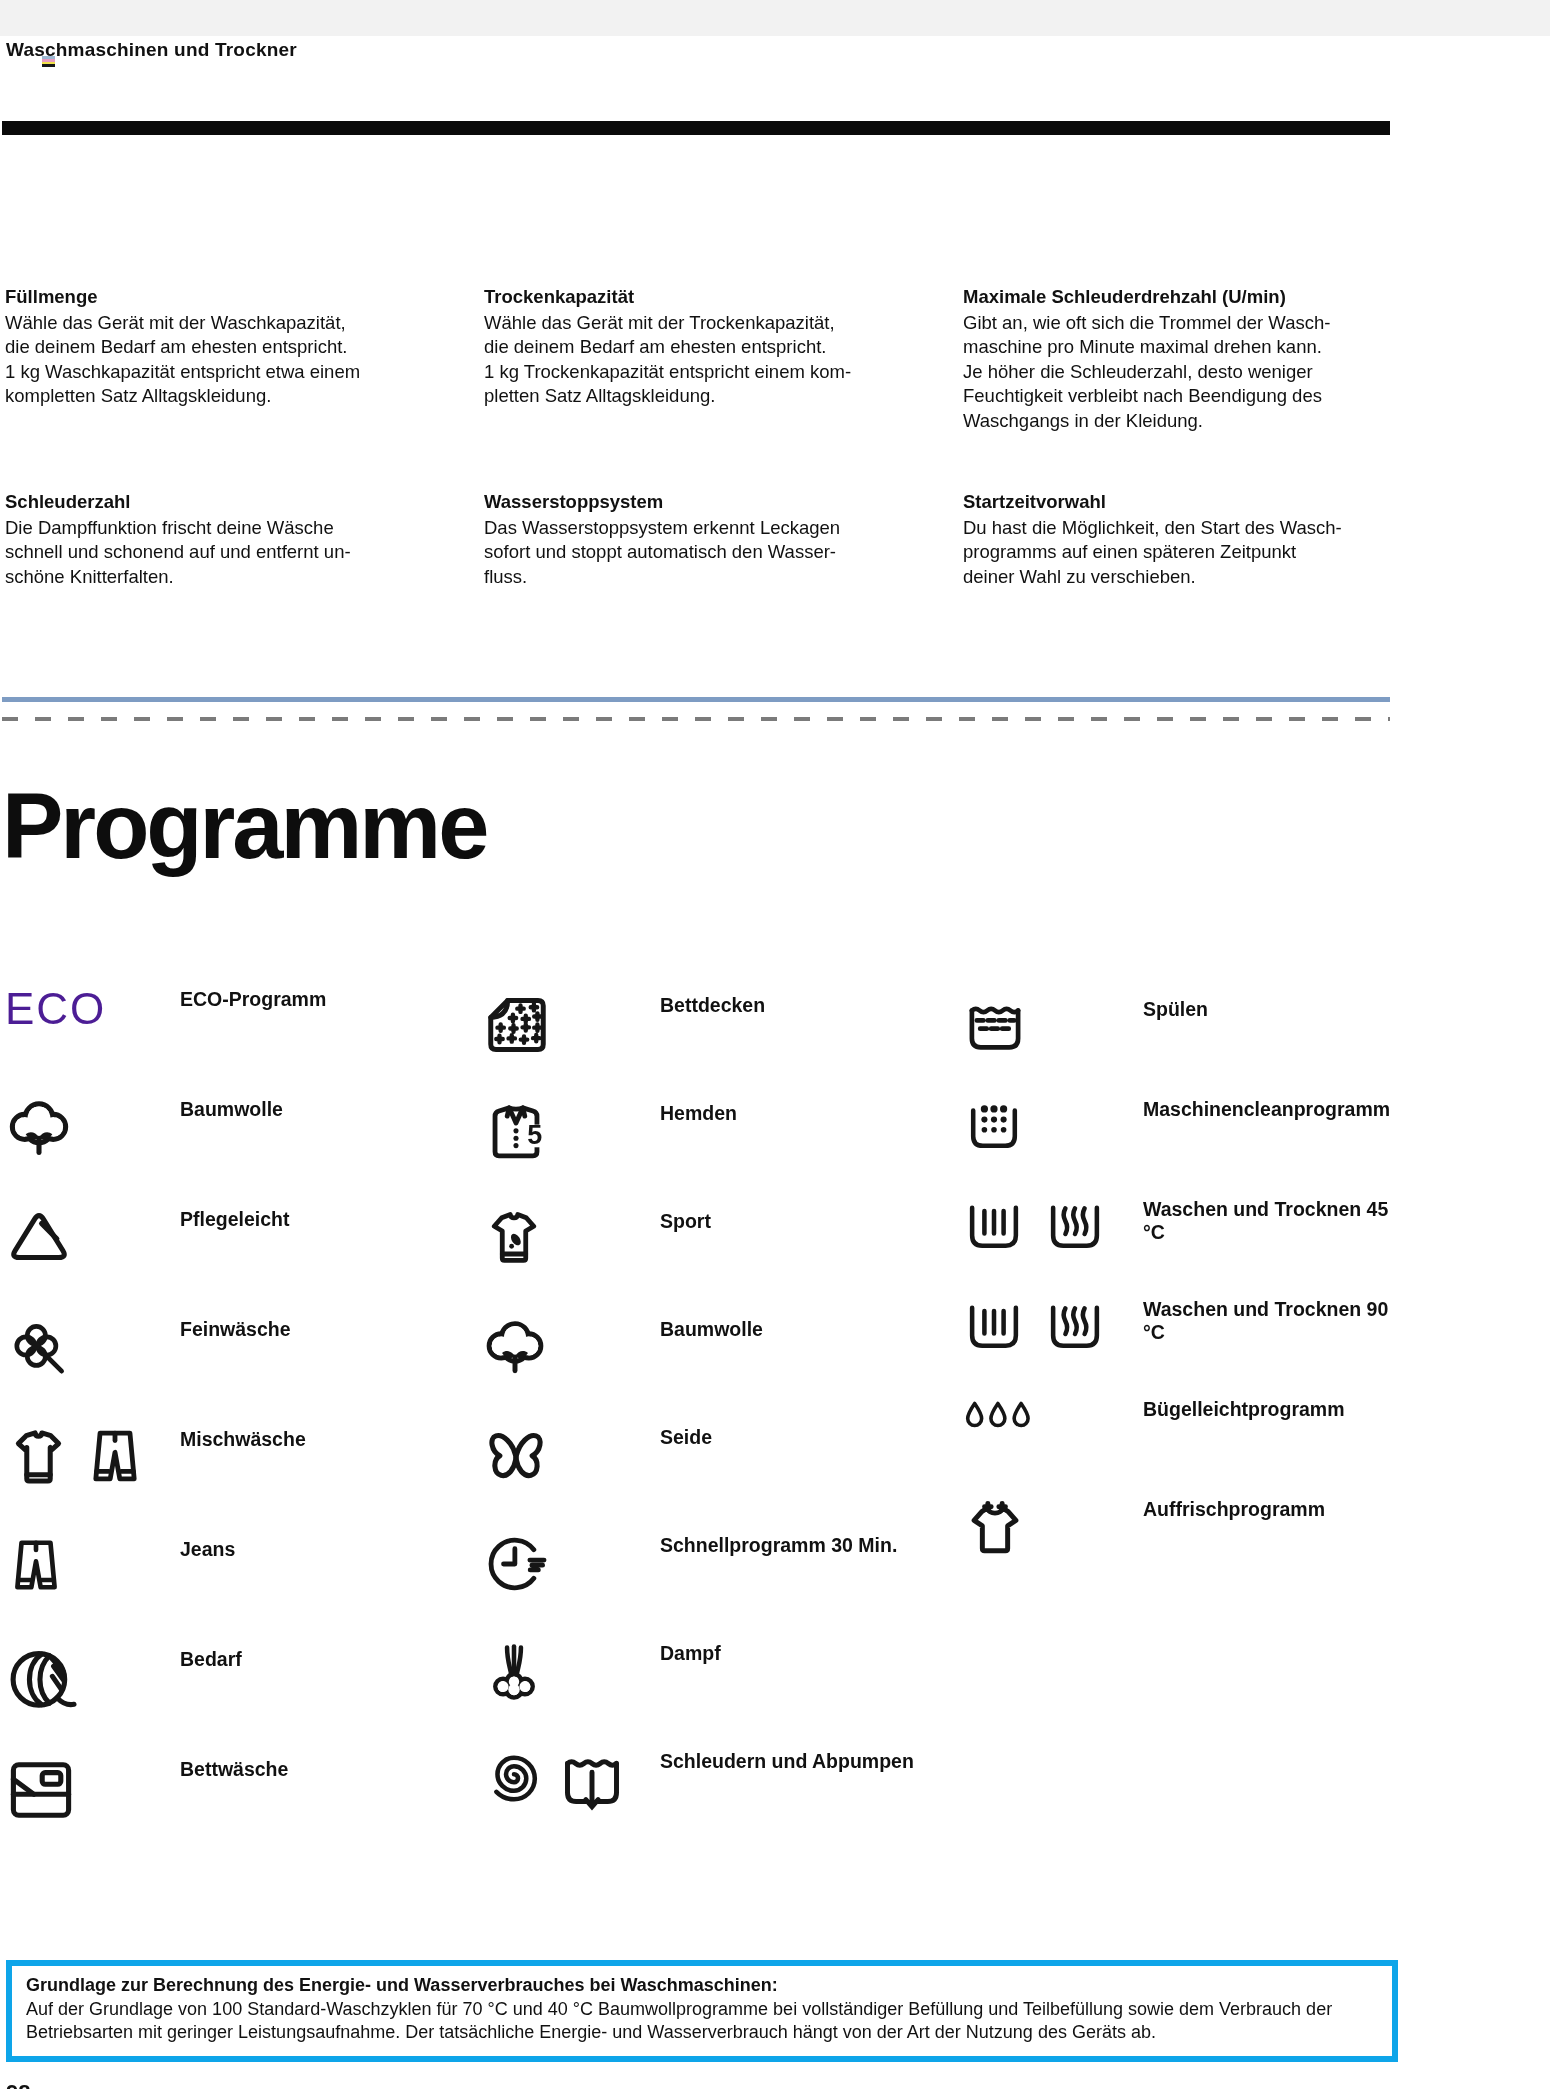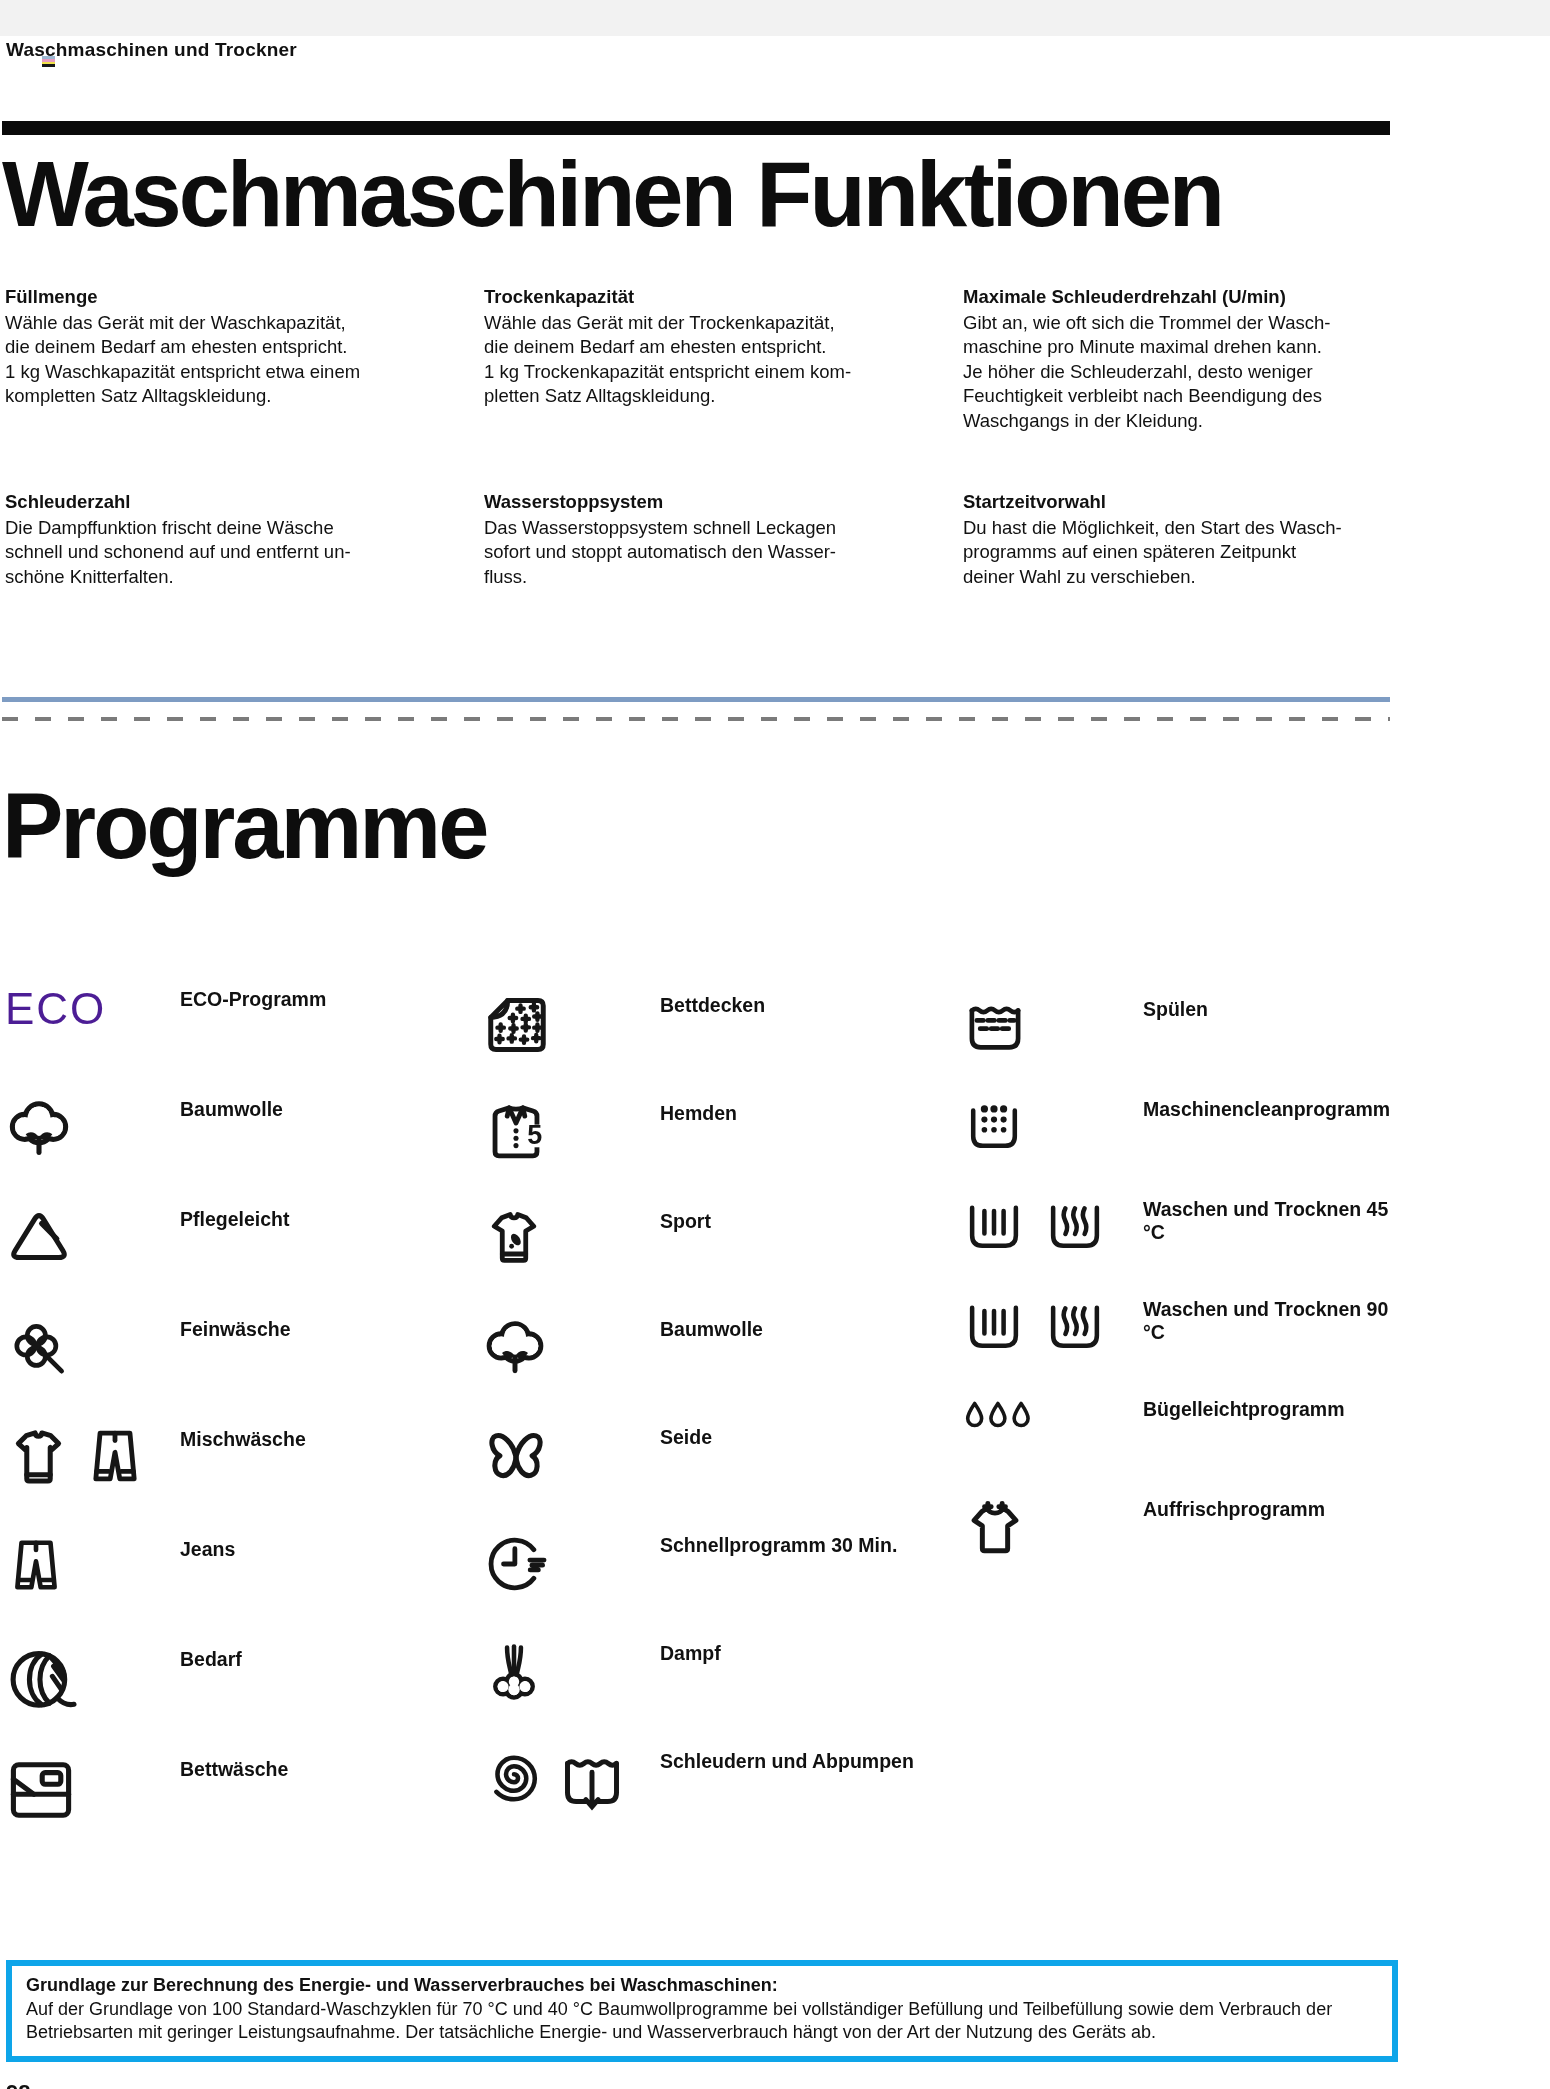--- a/index.html
+++ b/index.html
@@ -244,21 +244,20 @@
   <div class="breadcrumb">Waschmaschinen und Trockner</div>
   <div class="regmark">
       <i class="c"></i>
       <i class="m"></i>
       <i class="y"></i>
       <i class="k"></i>
     </div>
 
   <div class="black-bar"></div>
 
-  <h1 class="h1 functions-title">Waschmaschinen Funktionen</h1>
 
   <section>
     <article class="fn-block b0">
       <h3>Füllmenge</h3>
       <p>Wähle das Gerät mit der Waschkapazität,
 die deinem Bedarf am ehesten entspricht.
 1 kg Waschkapazität entspricht etwa einem
 kompletten Satz Alltagskleidung.</p>
     </article>
     <article class="fn-block b1">
@@ -277,21 +276,21 @@
 Waschgangs in der Kleidung.</p>
     </article>
     <article class="fn-block b3">
       <h3>Schleuderzahl</h3>
       <p>Die Dampffunktion frischt deine Wäsche
 schnell und schonend auf und entfernt un-
 schöne Knitterfalten.</p>
     </article>
     <article class="fn-block b4">
       <h3>Wasserstoppsystem</h3>
-      <p>Das Wasserstoppsystem schnell Leckagen
+      <p>Das Wasserstoppsystem erkennt Leckagen
 sofort und stoppt automatisch den Wasser-
 fluss.</p>
     </article>
     <article class="fn-block b5">
       <h3>Startzeitvorwahl</h3>
       <p>Du hast die Möglichkeit, den Start des Wasch-
 programms auf einen späteren Zeitpunkt
 deiner Wahl zu verschieben.</p>
     </article>
   </section>

